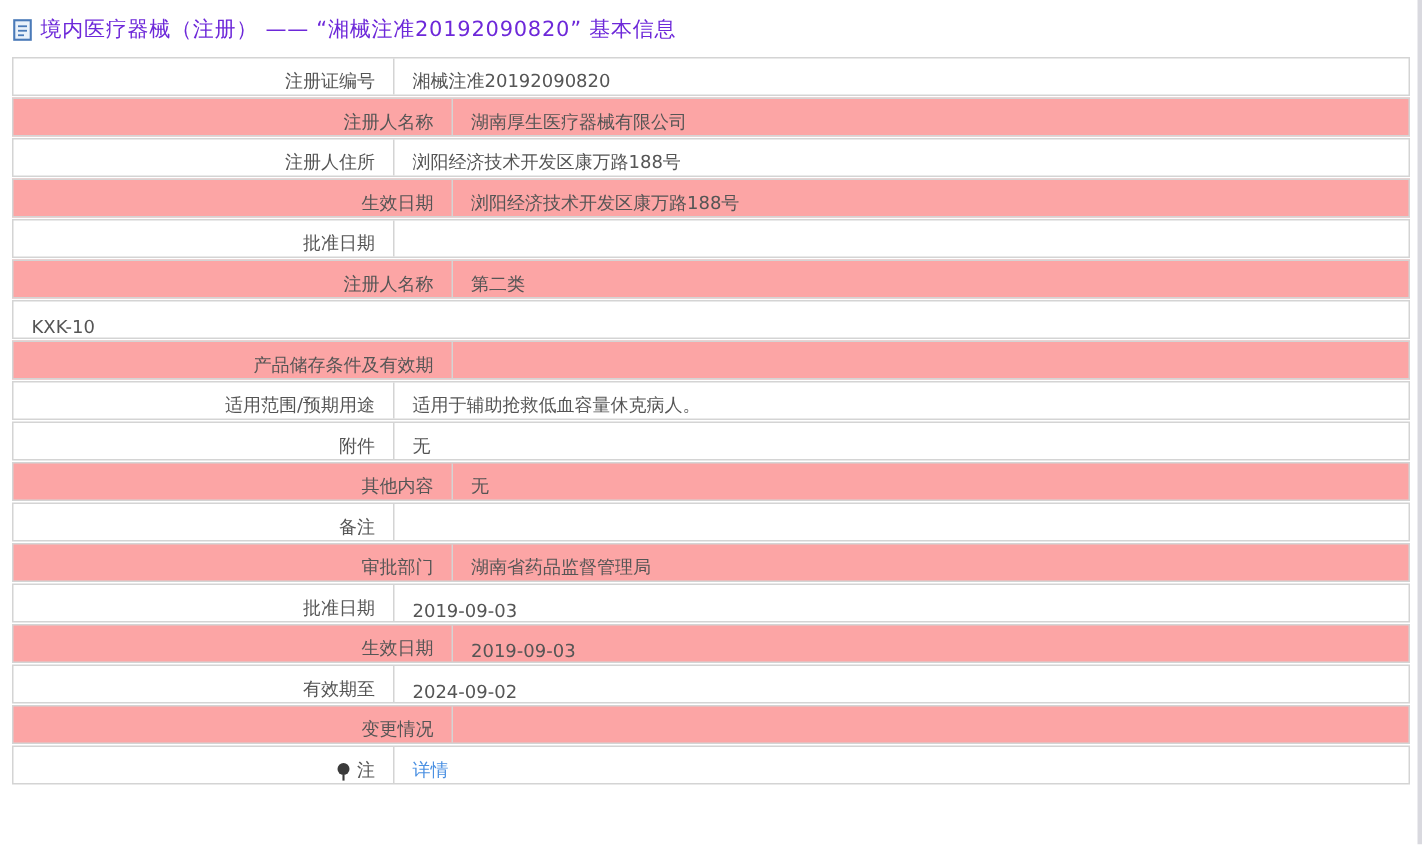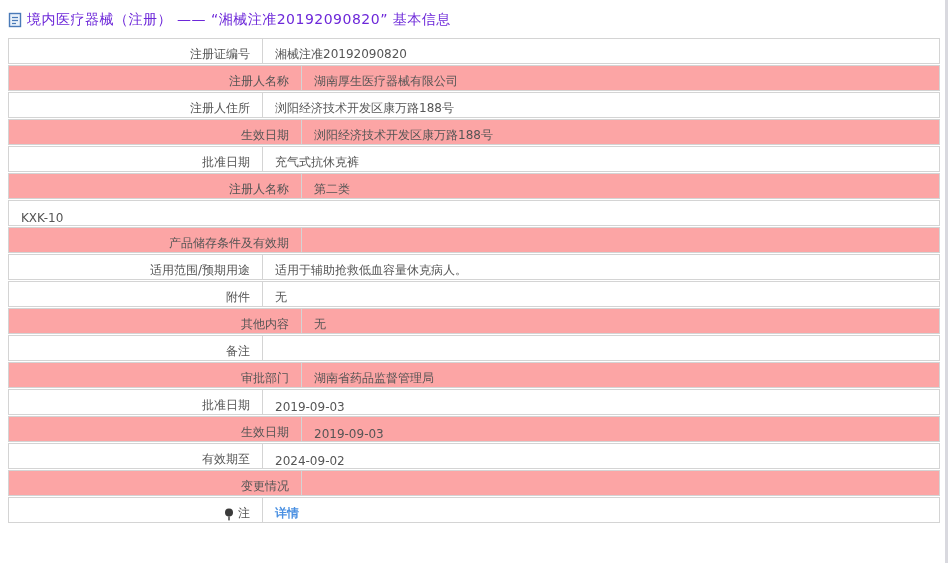--- a/index.html
+++ b/index.html
@@ -63,21 +63,20 @@
     color: #555555;
     font-size: 12px;
     white-space: nowrap;
     overflow: hidden;
   }
   .note-icon { display: inline-flex; }
   a.details-link {
     color: #4a90e2;
     text-decoration: none;
     cursor: pointer;
-    font-weight: bold;
   }
   .scroll-strip {
     position: absolute;
     top: 0;
     right: 4px;
     width: 3px;
     height: 563px;
     background: #d9d9df;
   }
 </style>
@@ -132,23 +131,20 @@
     </div>
     <div class="cell-value">
       <span class="value-text">浏阳经济技术开发区康万路188号</span>
     </div>
   </div>
       <div class="row">
     <div class="cell-label">
 
       <span class="label-text">批准日期</span>
     </div>
-    <div class="cell-value">
-      <span class="value-text">充气式抗休克裤</span>
-    </div>
   </div>
       <div class="row alt">
     <div class="cell-label">
 
       <span class="label-text">注册人名称</span>
     </div>
     <div class="cell-value">
       <span class="value-text">第二类</span>
     </div>
   </div>

